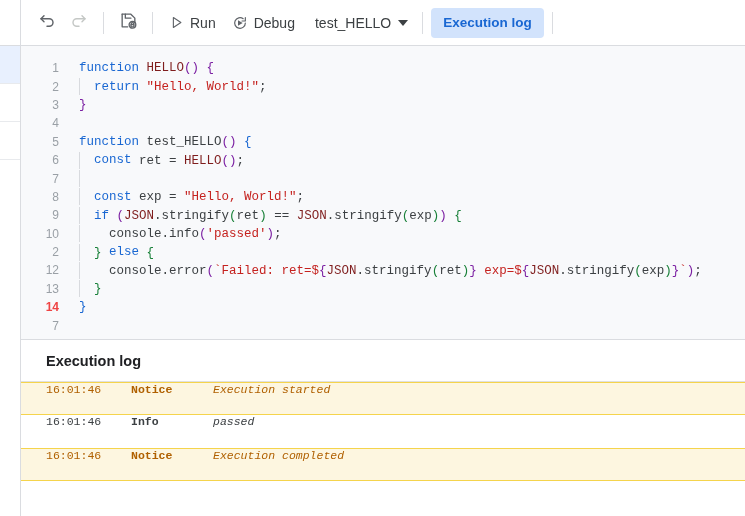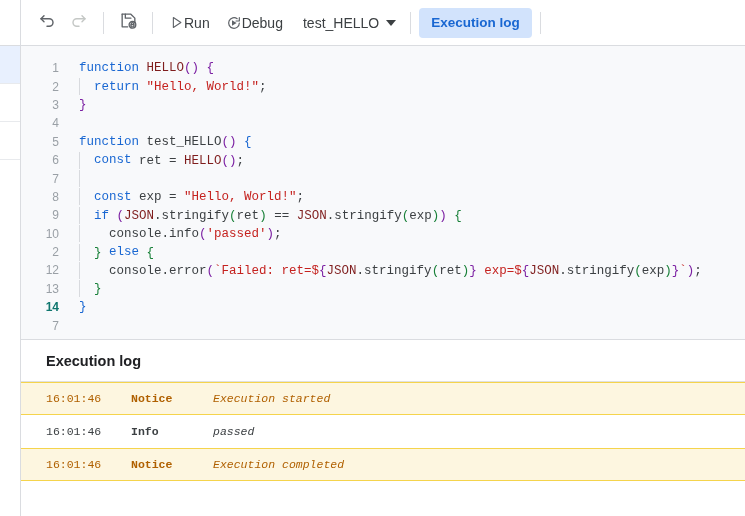--- a/index.html
+++ b/index.html
@@ -66,20 +66,21 @@
   }
   .tb-icon-btn.disabled { color: #c4c7c5; cursor: default; }
   .tb-sep {
     width: 1px; height: 22px;
     background: #dadce0;
     margin: 0 8px;
   }
   .tb-text-btn {
     display: flex;
     align-items: center;
+    gap: 6px;
     height: 32px;
     padding: 0 8px;
     border-radius: 4px;
     cursor: pointer;
     color: #3c4043;
     font-size: 14px;
     white-space: nowrap;
     text-align: center;
   }
   .tb-text-btn .glyph { color: #5f6368; display: flex; align-items: center; }
@@ -132,21 +133,21 @@
   .ln {
     width: 46px;
     min-width: 46px;
     text-align: right;
     padding-right: 8px;
     color: #9aa0a6;
     font-family: "Liberation Sans", sans-serif;
     font-size: 12px;
     user-select: none;
   }
-  .ln.current { color: #0f766e; font-weight: bold; }
+  .ln.current { color: #ef4444; font-weight: bold; }
   .code-text {
     padding-left: 12px;
     color: #3c4043;
     position: relative;
   }
   
   .ig {
     display: inline-block;
     width: 0;
     border-left: 1px solid #d8dade;
@@ -178,21 +179,20 @@
     display: flex;
     align-items: center;
     padding-left: 25px;
     font-size: 14.5px;
     font-weight: bold;
     color: #202124;
     border-bottom: 1px solid #e0e0e0;
   }
   .log-row {
     display: flex;
-    align-items: center;
     height: 33px;
     font-family: "Liberation Mono", monospace;
     font-size: 11.5px;
     padding-left: 25px;
   }
   .log-row.notice {
     background: #fdf6e0;
     border-top: 1px solid #f5d44c;
     border-bottom: 1px solid #f5d44c;
     color: #b06000;

